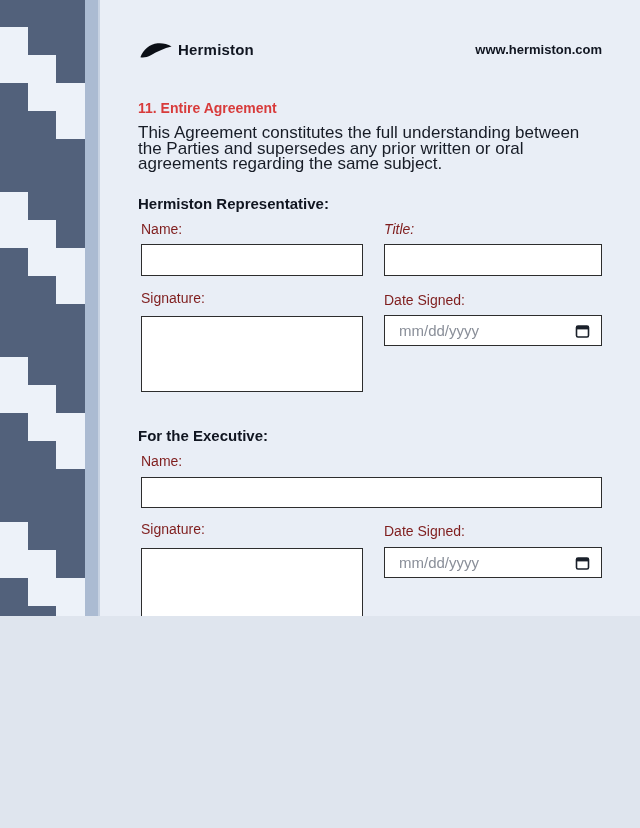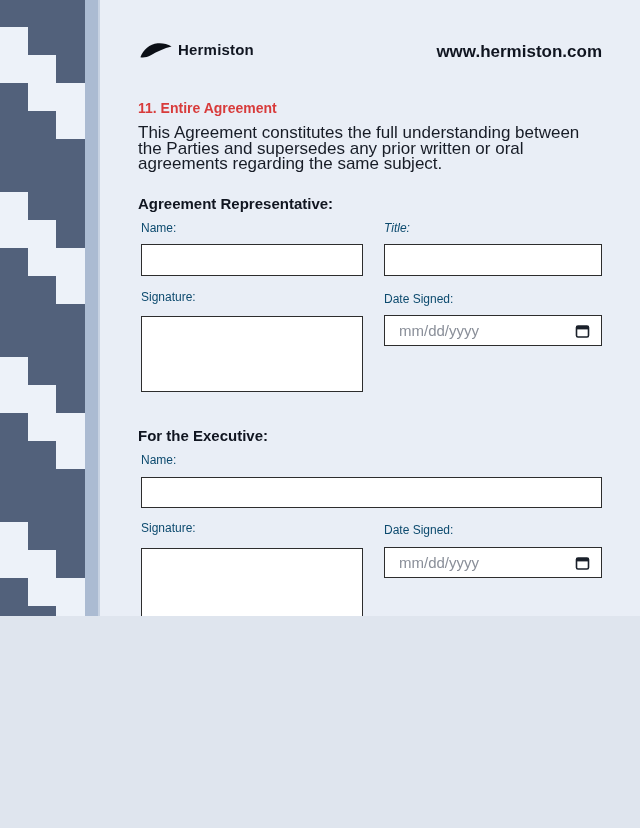--- a/index.html
+++ b/index.html
@@ -32,36 +32,36 @@
     border-right:2px solid var(--sidebar-strip-edge);
   }
   
   .logo-mark{position:absolute;left:140px;top:40px;width:32px;height:21px;}
   .brand{
     position:absolute;left:178px;top:41px;
     font-size:15px;font-weight:bold;color:#101520;letter-spacing:.2px;
   }
   .website{
     position:absolute;right:38px;top:42px;
-    font-size:17px;font-weight:bold;color:#101520;
+    font-size:13px;font-weight:bold;color:#101520;
   }
   
   .article-heading{
     position:absolute;left:138px;top:100px;
     font-size:14px;font-weight:bold;color:var(--accent-red);
   }
   .article-body{
     position:absolute;left:138px;top:125px;width:466px;
     font-size:17px;line-height:15.5px;color:var(--text-dark);
   }
   
   .sec-heading{position:absolute;font-size:15px;font-weight:bold;color:#101520;}
   .rep-heading{left:138px;top:195px;}
   .exec-heading{left:138px;top:427px;}
-  .field-label{position:absolute;font-size:12px;color:#0c4a6e;}
+  .field-label{position:absolute;font-size:14px;color:#7f1d1d;}
   .text-input, .sig-box, .date-wrap{
     position:absolute;background:#ffffff;
     border:1.5px solid var(--input-border);
   }
   .text-input{font-size:14px;padding:0 10px;color:var(--text-dark);outline:none;}
   .date-wrap input{
     width:100%;height:100%;border:none;outline:none;background:transparent;
     font-size:15px;color:var(--text-dark);padding:0 32px 0 14px;
     font-family:"Liberation Sans", sans-serif;
   }
@@ -111,21 +111,21 @@
 
   <svg class="logo-mark" viewBox="0 0 40 24" aria-hidden="true">
     <path d="M0.5 20.5 C4 11 12 4 22 3 C28 2.4 34 3.8 39.5 7 C30 9.3 21.5 13.2 13.5 18 C9 20.6 4 21.3 0.5 20.5 Z" fill="#0B0F16"></path>
   </svg>
   <span class="brand">Hermiston</span>
   <span class="website">www.hermiston.com</span>
 
   <h2 class="article-heading">11. Entire Agreement</h2>
   <p class="article-body">This Agreement constitutes the full understanding between the Parties and supersedes any prior written or oral agreements regarding the same subject.</p>
 
-  <h3 class="sec-heading rep-heading">Agreement Representative:</h3>
+  <h3 class="sec-heading rep-heading">Hermiston Representative:</h3>
 
   <label class="field-label rep-name-label">Name:</label>
   <input class="text-input rep-name-input" type="text" value="" style="">
 
   <label class="field-label rep-title-label">Title:</label>
   <input class="text-input rep-title-input" type="text" value="" style="">
 
   <label class="field-label rep-sig-label">Signature:</label>
   <div class="sig-box rep-sig-box"></div>
 

